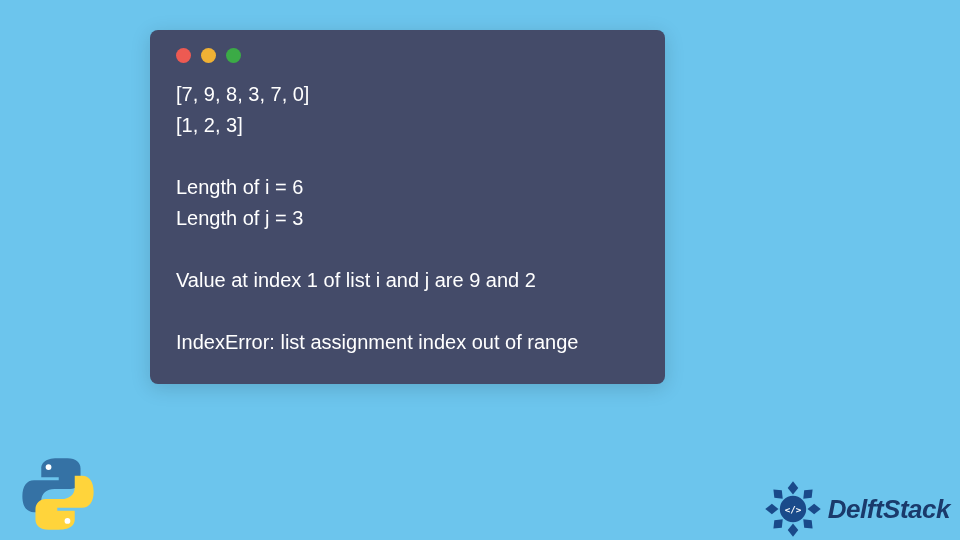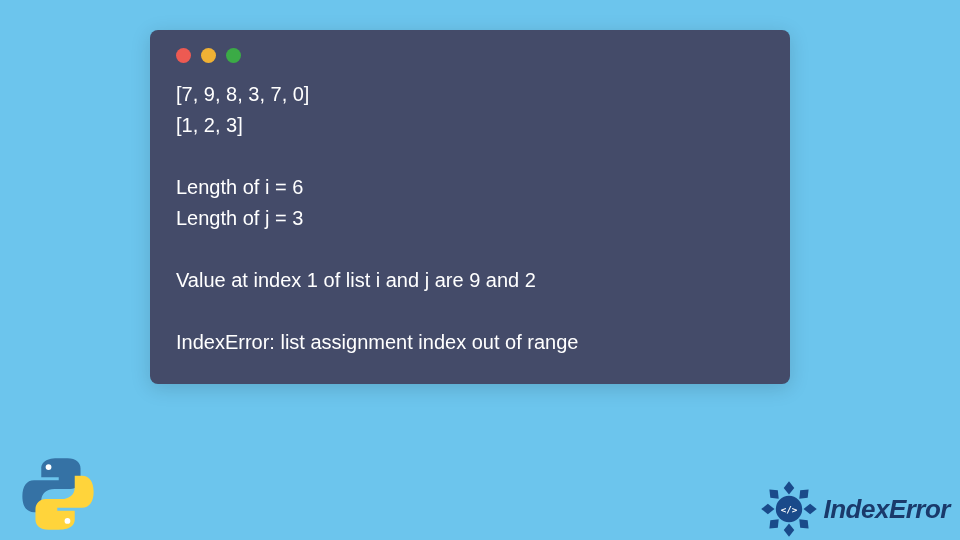--- a/index.html
+++ b/index.html
@@ -8,21 +8,21 @@
     height: 540px;
     background: #6cc5ed;
     position: relative;
     font-family: -apple-system, BlinkMacSystemFont, "Segoe UI", Arial, sans-serif;
     overflow: hidden;
   }
   .code-window {
     position: absolute;
     left: 150px;
     top: 30px;
-    width: 640px;
+    width: 515px;
     background: #444b69;
     border-radius: 8px;
     padding: 18px 26px 26px 26px;
     box-shadow: 0 4px 20px rgba(0,0,0,0.15);
   }
   .dots {
     display: flex;
     gap: 10px;
     margin-bottom: 16px;
   }
@@ -107,14 +107,14 @@
         <polygon points="0,-42 8,-32 0,-22 -8,-32" transform="rotate(135)"></polygon>
         <polygon points="0,-42 8,-32 0,-22 -8,-32" transform="rotate(180)"></polygon>
         <polygon points="0,-42 8,-32 0,-22 -8,-32" transform="rotate(225)"></polygon>
         <polygon points="0,-42 8,-32 0,-22 -8,-32" transform="rotate(270)"></polygon>
         <polygon points="0,-42 8,-32 0,-22 -8,-32" transform="rotate(315)"></polygon>
       </g>
       <circle r="20" fill="#1a4a8a"></circle>
       <text x="0" y="6" text-anchor="middle" fill="#ffffff" font-size="14" font-family="monospace" font-weight="bold">&lt;/&gt;</text>
     </g>
   </svg>
-  <span class="delft-text">IndexError</span>
+  <span class="delft-text">DelftStack</span>
 </div>
 
 </body></html>

